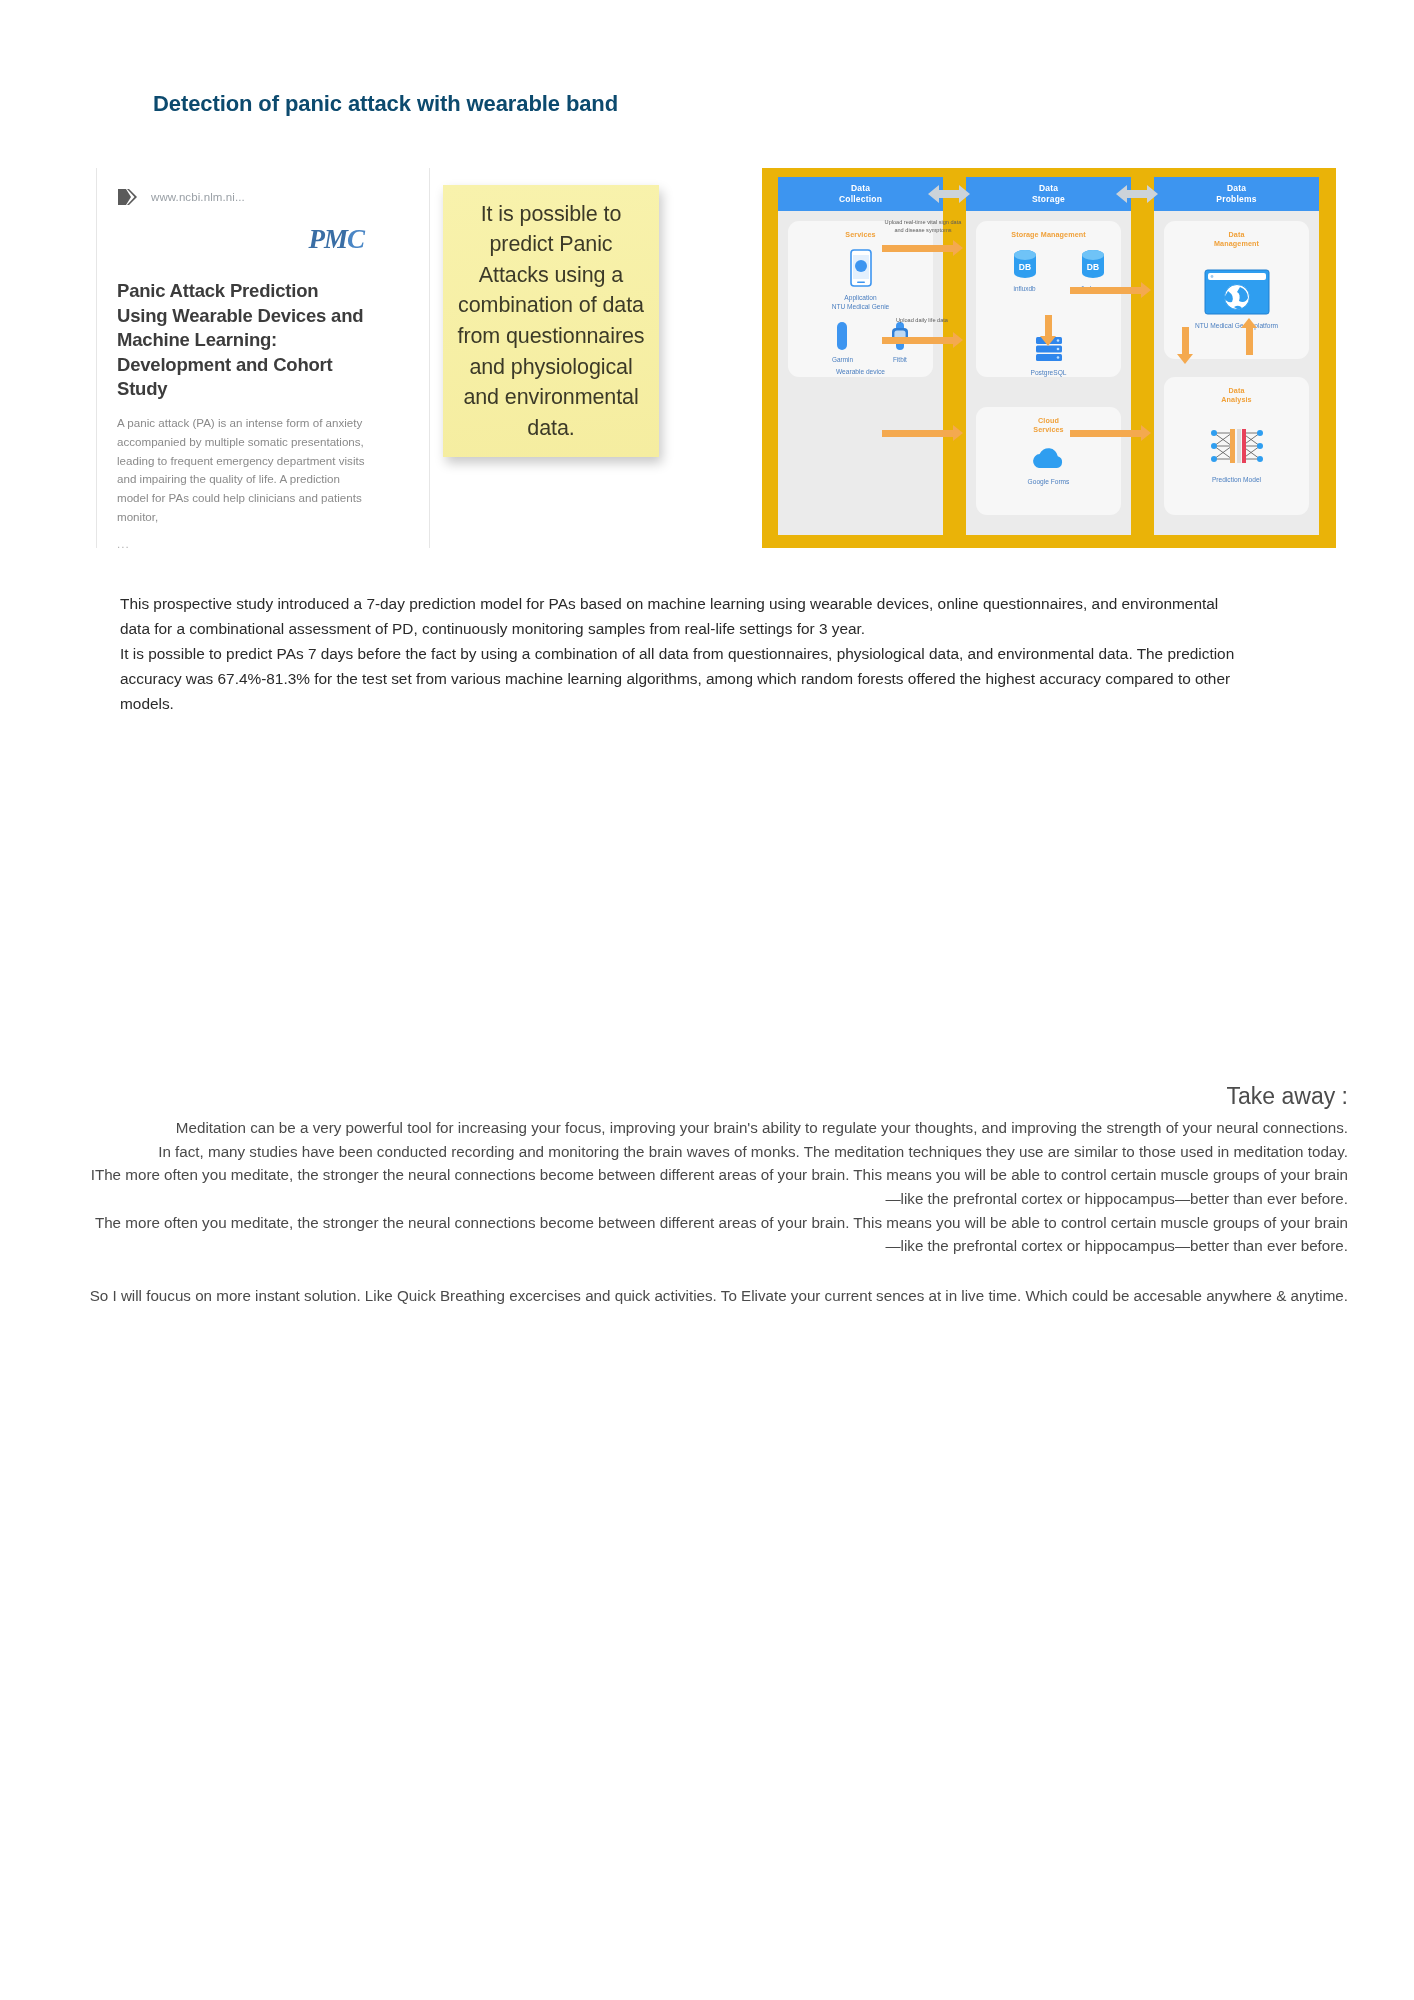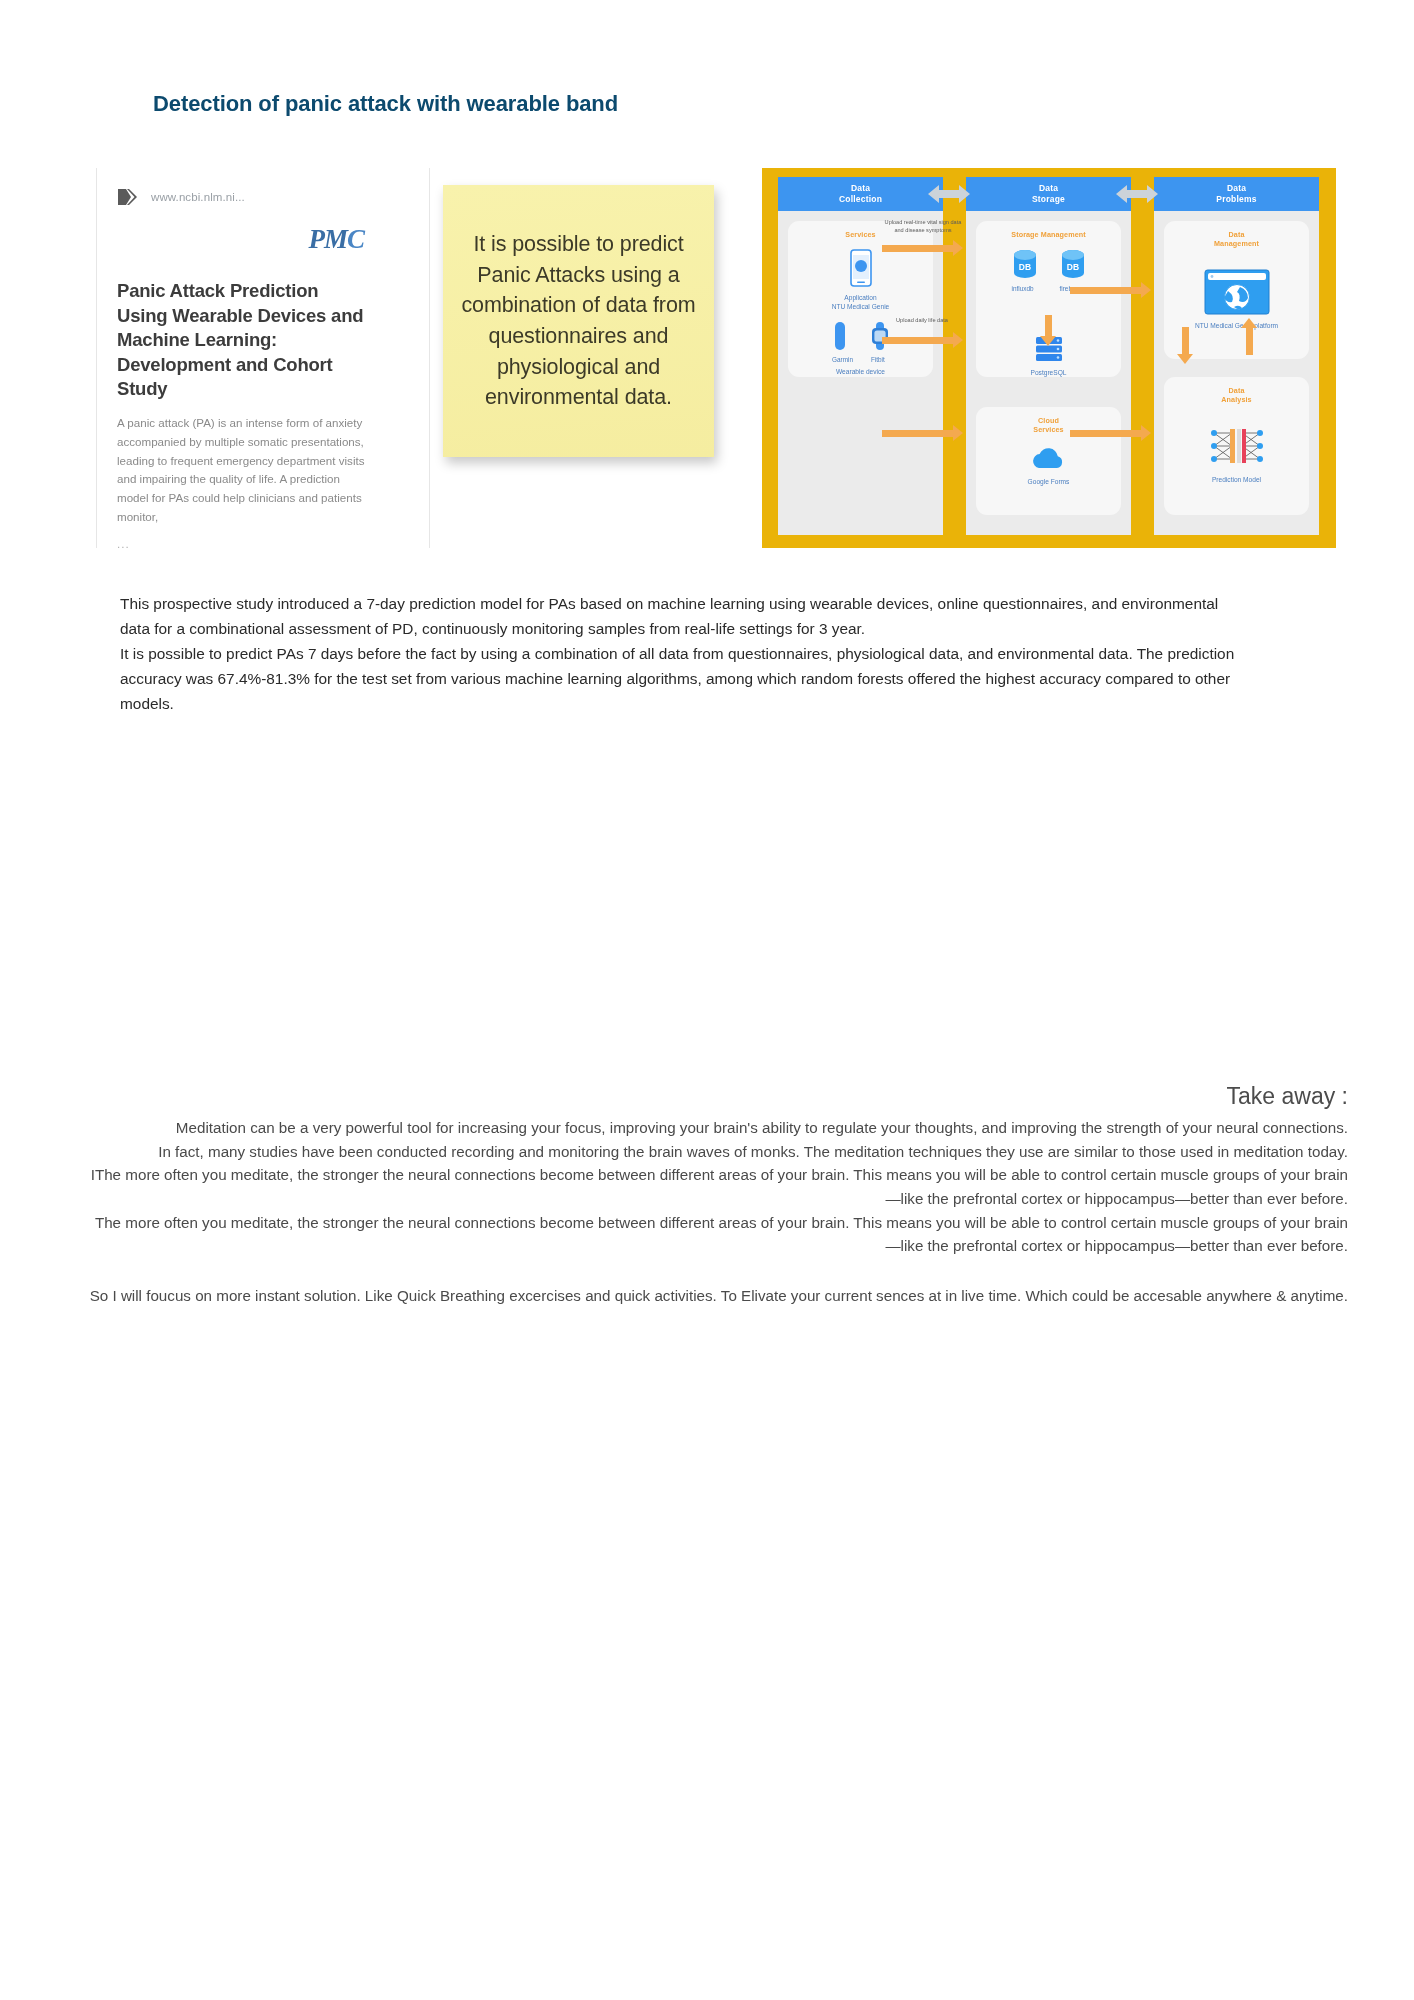--- a/index.html
+++ b/index.html
@@ -114,21 +114,21 @@
     top: 0px;
     width: 290px;
     height: 380px;
     background: #ffffff;
     border-left: 1px solid #e6e6e6;
   }
   .sticky {
     position: absolute;
     left: 13px;
     top: 17px;
-    width: 271px;
+    width: 216px;
     height: 272px;
     background: #f7f0a6;
     background: linear-gradient(175deg,#f8f2ac 0%, #f5eda0 100%);
     box-shadow: 3px 6px 11px rgba(0,0,0,0.22);
     display: flex;
     align-items: center;
     justify-content: center;
     box-sizing: border-box;
     padding: 6px 14px;
   }
@@ -220,21 +220,21 @@
     color: #4b7fc0;
     line-height: 1.35;
     margin-top: 2px;
   }
   .dg-icons-row {
     display: flex;
     justify-content: center;
     gap: 18px;
     margin-top: 10px;
   }
-  .dg-iconcell { text-align: left; }
+  .dg-iconcell { text-align: center; margin-left: 20px; }
   .arrow-h {
     position: absolute;
     height: 7px;
     background: #f4a94f;
   }
   .arrow-h::after {
     content: "";
     position: absolute;
     right: -9px;
     top: -5px;

